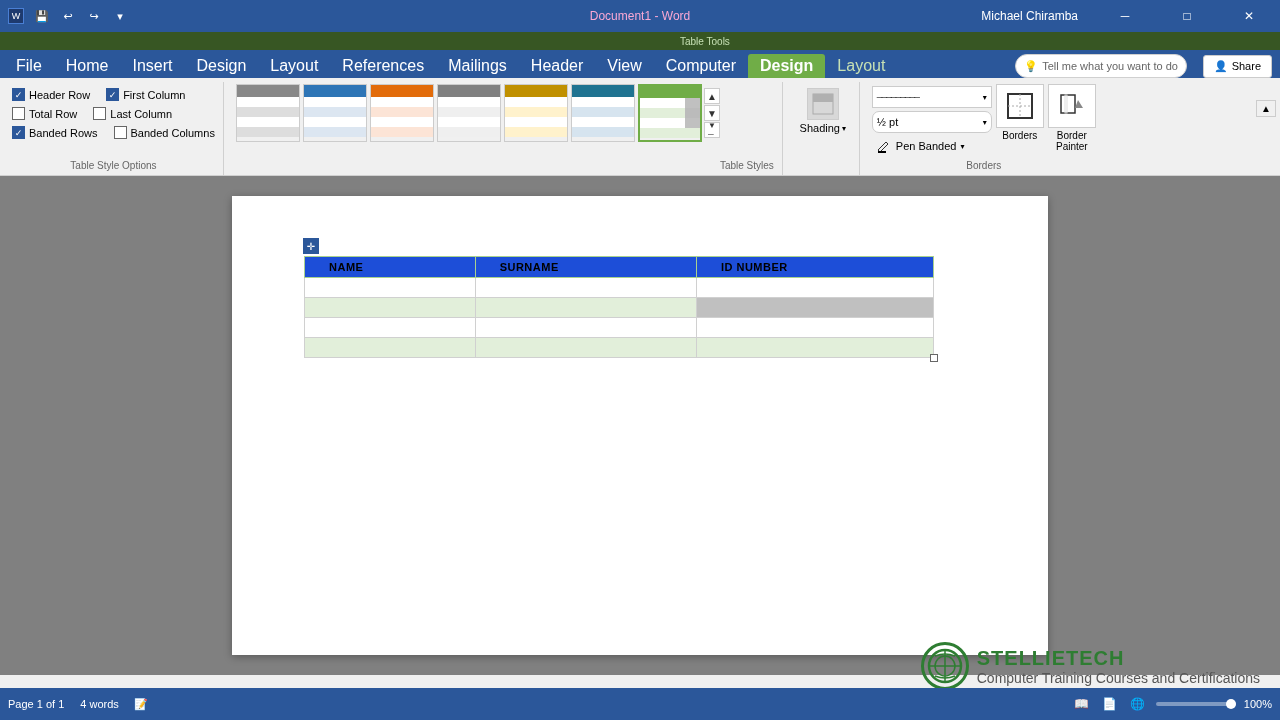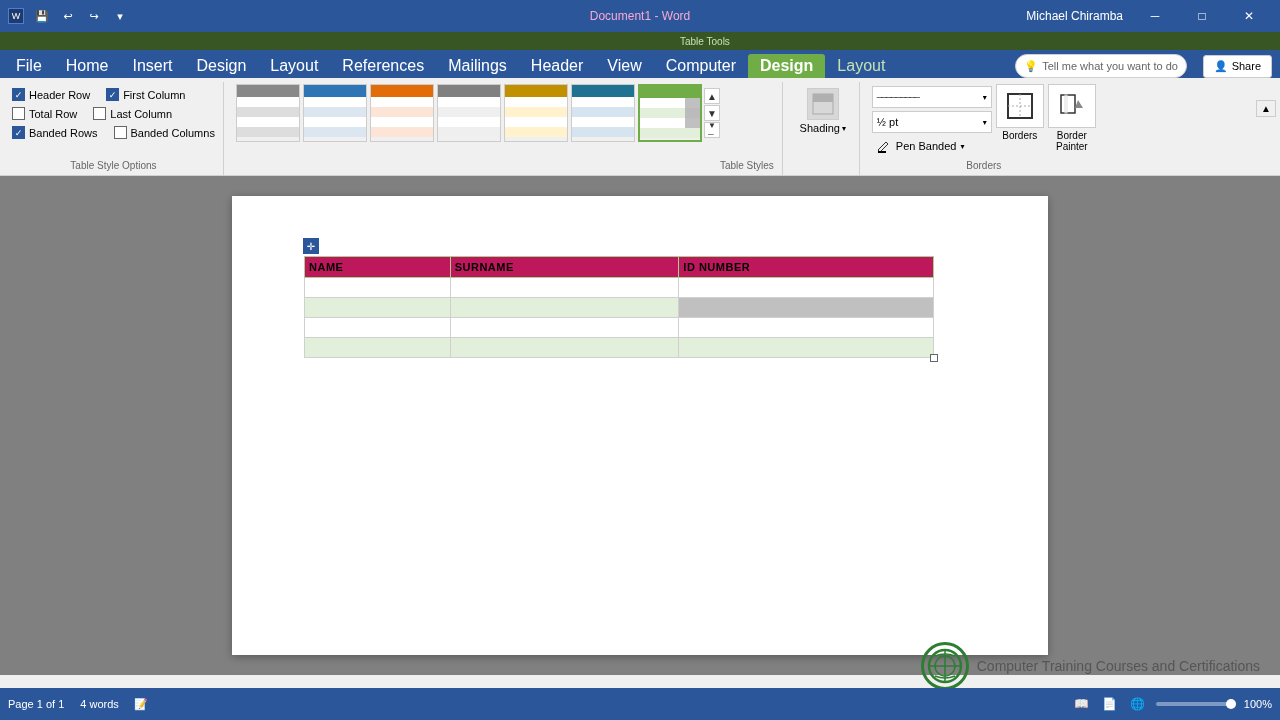--- a/index.html
+++ b/index.html
@@ -10,21 +10,21 @@
       background: #2b579a;
       color: white;
       height: 32px;
       display: flex;
       align-items: center;
       justify-content: space-between;
       padding: 0 8px;
     }
     .title-bar-left { display: flex; align-items: center; gap: 6px; }
     .title-bar-center { position: absolute; left: 50%; transform: translateX(-50%); color: #f9a8d4; font-size: 12px; }
-    .title-bar-right { display: flex; align-items: center; gap: 1px; margin-left: auto; }
+    .title-bar-right { display: flex; align-items: center; gap: 16px; margin-left: auto; }
     .title-btn { width: 46px; height: 32px; display: flex; align-items: center; justify-content: center; cursor: pointer; color: white; font-size: 12px; }
     .win-icon { width: 16px; height: 16px; background: #1e3a6e; border: 1px solid #4a7fd4; display: flex; align-items: center; justify-content: center; font-size: 9px; }
     .quick-access { display: flex; align-items: center; gap: 2px; }
     .qa-btn { width: 24px; height: 24px; display: flex; align-items: center; justify-content: center; cursor: pointer; border-radius: 3px; color: white; font-size: 11px; }
     .user-info { display: flex; align-items: center; gap: 6px; color: white; font-size: 12px; cursor: pointer; padding: 0 8px; }
 
     
     .ribbon-tabs {
       background: #2b579a;
       display: flex;
@@ -203,25 +203,25 @@
       left: -1px;
     }
 
     
     .word-table {
       border-collapse: collapse;
       width: 630px;
       position: relative;
     }
     .word-table th {
-      background: #be185d;
+      background: #1d4ed8;
       color: black;
       font-weight: 700;
       font-size: 11px;
-      padding: 4px 4px;
+      padding: 4px 24px;
       border: 1px solid #a9d18e;
       text-align: left;
       letter-spacing: 0.5px;
     }
     .word-table td {
       padding: 4px 8px;
       border: 1px solid #d0d0d0;
       font-size: 11px;
       height: 20px;
     }
@@ -486,21 +486,21 @@
     </div>
 
     <div class="ribbon-group" style="min-width:180px;">
       <div class="ribbon-group-content" style="gap:4px; align-items:flex-start;">
 
         <div style="display:flex; flex-direction:column; gap:3px; padding-top:2px;">
           <div class="border-dropdown" style="width:120px;">
             <span style="font-size:8px; letter-spacing:-1px;">─────────</span>
             <span style="font-size:8px;">▾</span>
           </div>
-          <div class="border-dropdown" style="width:120px;">
+          <div class="border-dropdown" style="width:120px;border-radius:7px;">
             <span>½ pt</span>
             <span style="font-size:8px;">▾</span>
           </div>
           <div class="pen-color-row">
             <svg width="16" height="16" viewBox="0 0 16 16">
               <path d="M2 12 L10 4 L12 6 L4 14 Z" fill="none" stroke="#333" stroke-width="1"></path>
               <line x1="10" y1="4" x2="12" y2="6" stroke="#333" stroke-width="1"></line>
               <rect x="2" y="13" width="8" height="2" fill="black"></rect>
             </svg>
             <span>Pen Banded</span>
@@ -584,20 +584,21 @@
     <svg width="36" height="36" viewBox="0 0 36 36">
       <circle cx="18" cy="18" r="16" fill="none" stroke="#2e7d32" stroke-width="2.5"></circle>
       <circle cx="18" cy="18" r="10" fill="none" stroke="#2e7d32" stroke-width="1.5"></circle>
       <line x1="2" y1="18" x2="34" y2="18" stroke="#2e7d32" stroke-width="1.5"></line>
       <line x1="18" y1="2" x2="18" y2="34" stroke="#2e7d32" stroke-width="1.5"></line>
       <path d="M8 8 Q18 4 28 8" fill="none" stroke="#2e7d32" stroke-width="1.5"></path>
       <path d="M8 28 Q18 32 28 28" fill="none" stroke="#2e7d32" stroke-width="1.5"></path>
     </svg>
   </div>
   <div class="logo-text">
+    <div class="logo-title">STELLIETECH</div>
     <div class="logo-sub">Computer Training Courses and Certifications</div>
   </div>
 </div>
 
 <div class="status-bar">
   <span>Page 1 of 1</span>
   <span>4 words</span>
   <div style="display:flex; align-items:center; gap:4px;">
     <span style="cursor:pointer;">📝</span>
   </div>

